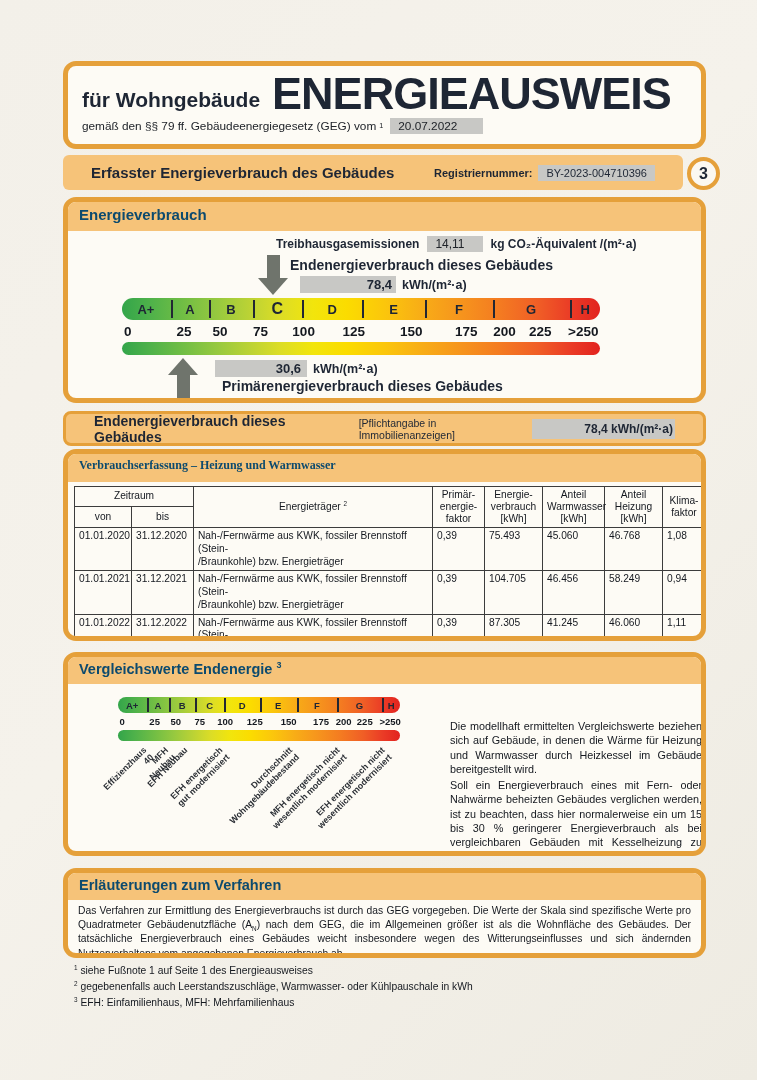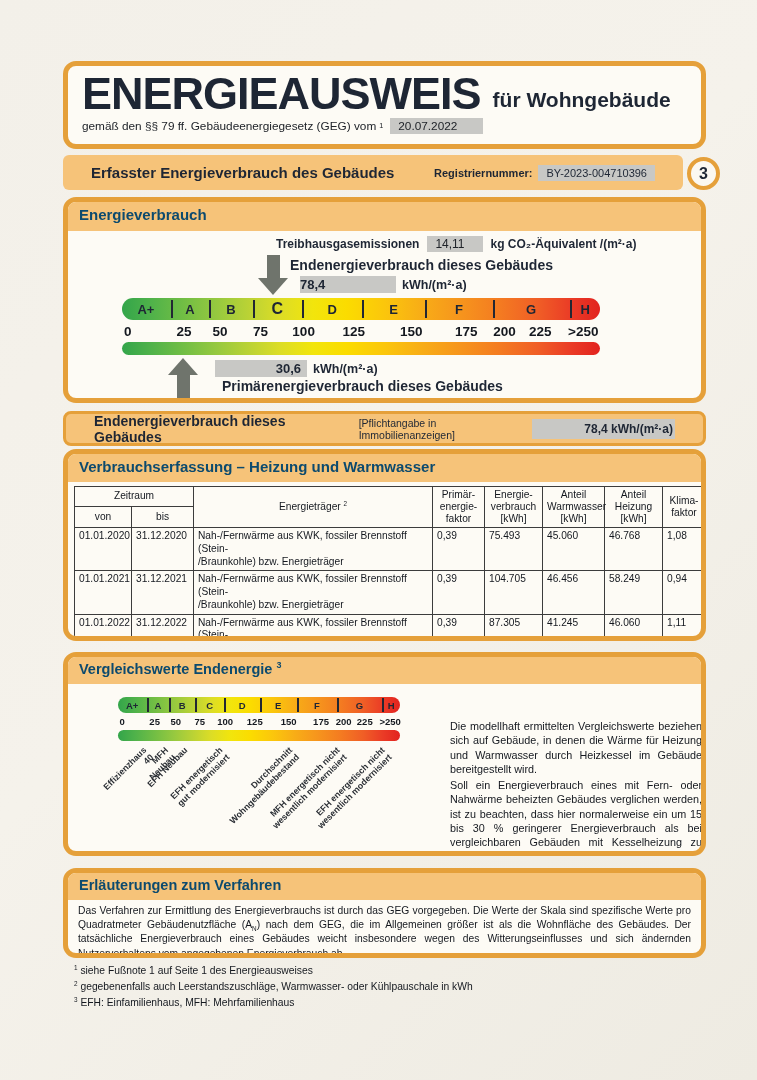--- a/index.html
+++ b/index.html
@@ -78,22 +78,22 @@
   .just { text-align: justify; }
 </style>
 </head>
 <body>
 
 <div class="page">
 
   <div class="obox" style="left:63px; top:61px; width:643px; height:88px;">
     <div style="padding:5px 0 0 14px;">
       <div style="display:flex; align-items:flex-end; gap:12px;">
+        <span class="dark" style="font-size:21px; font-weight:bold; padding-bottom:5px;">für Wohngebäude</span>
         <span class="dark" style="font-size:45px; font-weight:bold; letter-spacing:-1px; line-height:1.02;">ENERGIEAUSWEIS</span>
-        <span class="dark" style="font-size:21px; font-weight:bold; padding-bottom:5px;">für Wohngebäude</span>
       </div>
       <div style="font-size:11.8px; margin-top:1px; display:flex; align-items:center; gap:3px;">
         <span>gemäß den §§ 79 ff. Gebäudeenergiegesetz (GEG) vom</span>
         <sup>1</sup>
         <span class="gv" style="padding:1px 26px 1px 8px; margin-left:4px;">20.07.2022</span>
       </div>
     </div>
   </div>
 
   <div class="obar" style="left:63px; top:155px; width:620px; height:35px;">
@@ -113,21 +113,21 @@
         <span class="b dark">kg CO₂-Äquivalent /(m²·a)</span>
       </div>
 
       <div class="abs arrow-down" style="left:190px; top:24px; width:30px;">
         <div class="shaft"></div>
           <div class="head"></div>
       </div>
 
       <div class="abs b dark" style="left:222px; top:26px; font-size:14px;">Endenergieverbrauch dieses Gebäudes</div>
       <div class="abs" style="left:232px; top:45px; display:flex; align-items:center; gap:6px;">
-        <span class="gv b dark" style="width:96px; padding:1px 4px 1px 0; font-size:13px;">78,4</span>
+        <span class="gv b dark" style="width:96px; text-align:right; padding:1px 4px 1px 0; font-size:13px;">78,4</span>
         <span class="b dark" style="font-size:12.5px;">kWh/(m²·a)</span>
       </div>
 
       <div class="abs" style="left:54px; top:67px; width:478px;">
         <div class="scale-bar">
           <div class="sep" style="left:10.3%;"></div>
             <div class="sep" style="left:18.2%;"></div>
           <div class="sep" style="left:27.4%;"></div>
             <div class="sep" style="left:37.7%;"></div>
           <div class="sep" style="left:50.2%;"></div>
@@ -173,21 +173,21 @@
     </div>
   </div>
 
   <div class="obar" style="left:63px; top:411px; width:643px; height:35px; border:3px solid #e5a03a; border-radius:8px;">
     <span class="b" style="font-size:14px;">Endenergieverbrauch dieses Gebäudes</span>
     <span style="font-size:10.5px; margin-left:7px;">[Pflichtangabe in Immobilienanzeigen]</span>
     <span class="gv b dark" style="margin-left:auto; width:146px; text-align:right; padding:3px 2px 3px 0; font-size:12px;">78,4 kWh/(m²·a)</span>
   </div>
 
   <div class="obox" style="left:63px; top:449px; width:643px; height:192px;">
-    <div class="ohead" style="font-size:15px; height:28px;">Verbrauchserfassung – Heizung und Warmwasser</div>
+    <div class="ohead" style="font-size:12px; height:28px;font-family:Liberation Serif, serif;">Verbrauchserfassung – Heizung und Warmwasser</div>
     <div style="padding:4px 22px 0 6px;">
       <table>
         <colgroup>
           <col style="width:57px">
             <col style="width:62px">
             <col style="width:239px">
           <col style="width:52px">
             <col style="width:58px">
             <col style="width:62px">
           <col style="width:58px">

